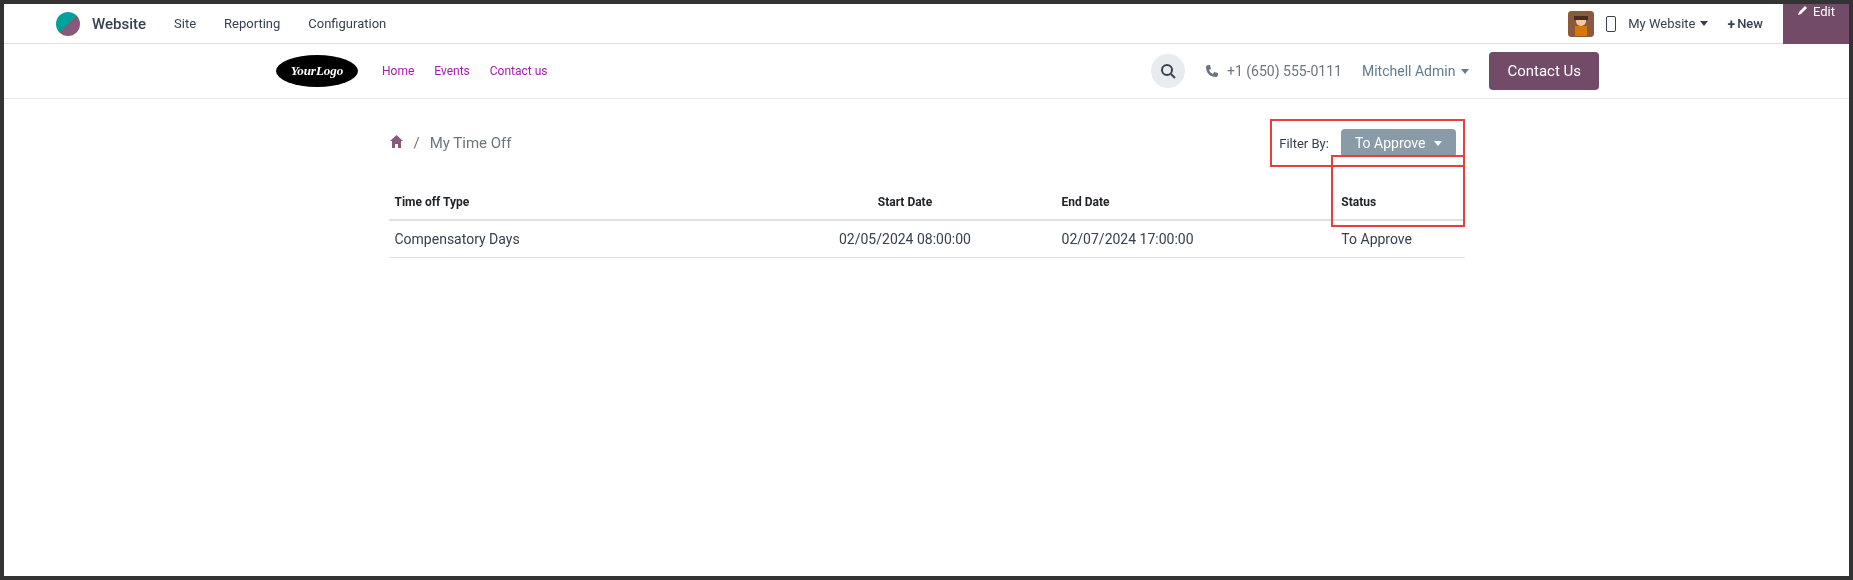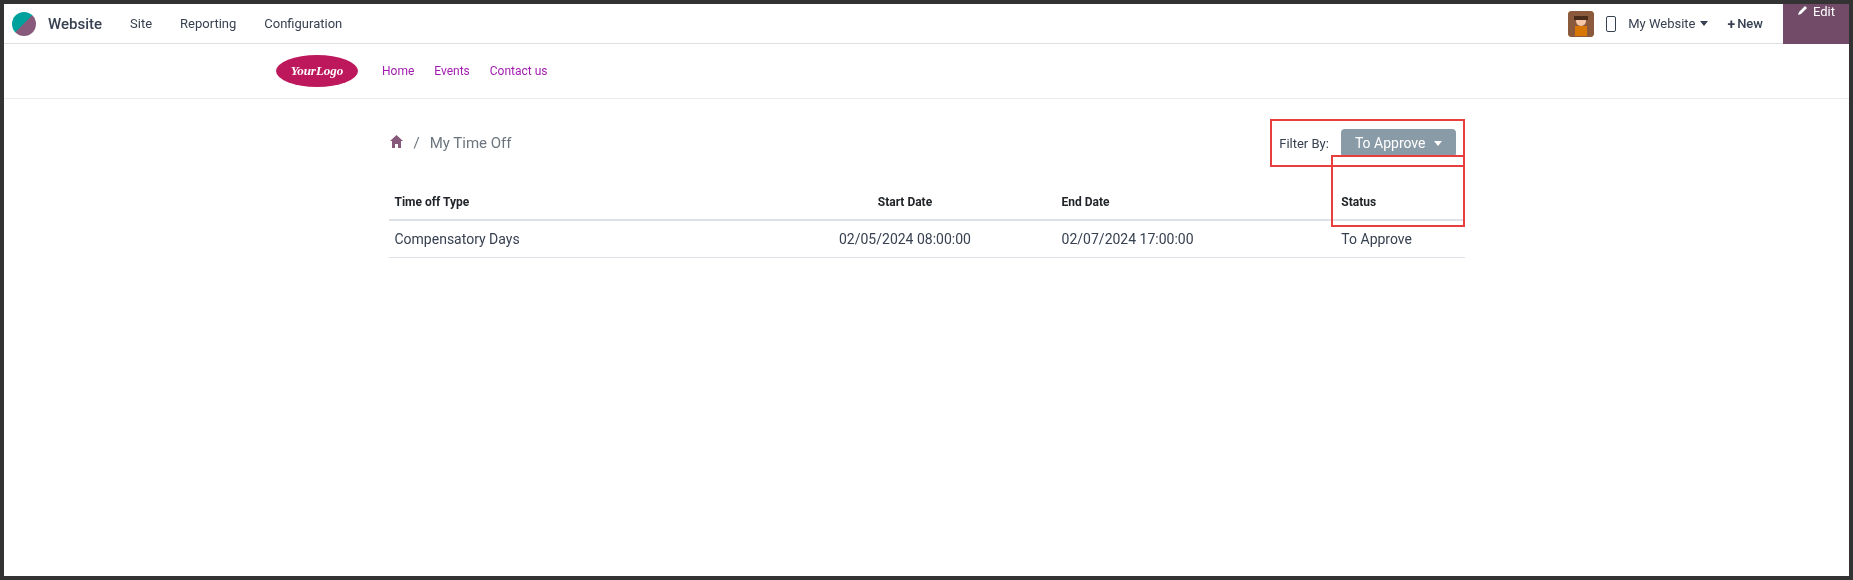--- a/index.html
+++ b/index.html
@@ -1,36 +1,36 @@
 <!DOCTYPE html>
 <html><head>
   <meta charset="utf-8">
   <style>
     * { box-sizing: border-box; margin: 0; padding: 0; }
     body { font-family: -apple-system, BlinkMacSystemFont, "Segoe UI", Roboto, sans-serif; background: #333; padding: 4px; }
     .frame { background: #fff; min-height: 572px; }
     
     
     .topbar { display: flex; align-items: center; height: 40px; padding: 0 0 0 8px; border-bottom: 1px solid #dee2e6; }
-    .topbar-left { display: flex; align-items: center; gap: 12px; }
+    .topbar-left { display: flex; align-items: center; gap: 12px; margin-left: 44px; }
     .app-logo { width: 24px; height: 24px; border-radius: 50%; background: linear-gradient(135deg, #00a09d 50%, #875a7b 50%); }
     .app-name { font-size: 15px; color: #374151; font-weight: 500; margin-right: 8px; }
     .topnav-item { font-size: 13px; color: #374151; padding: 0 8px; cursor: pointer; }
     .topbar-right { margin-left: auto; display: flex; align-items: center; gap: 12px; padding-right: 0; }
     .avatar { width: 26px; height: 26px; border-radius: 4px; background: #d97706; display: flex; align-items: center; justify-content: center; color: #fff; font-size: 12px; overflow: hidden; }
     .avatar svg { width: 26px; height: 26px; }
     .mobile-icon { width: 10px; height: 16px; border: 1.5px solid #374151; border-radius: 2px; cursor: pointer; }
     .my-website { font-size: 13px; color: #374151; cursor: pointer; display: flex; align-items: center; gap: 4px; text-align: center; }
     .new-btn { font-size: 13px; color: #374151; cursor: pointer; display: flex; align-items: center; gap: 2px; font-weight: 500; padding: 0 8px; }
     .edit-btn { background: #714b67; color: #fff; font-size: 13px; height: 40px; padding: 0 14px; display: flex; align-items: flex-start; gap: 4px; cursor: pointer; }
     .caret-down { display: inline-block; width: 0; height: 0; border-left: 4px solid transparent; border-right: 4px solid transparent; border-top: 5px solid currentColor; }
     
     
     .site-header { height: 55px; border-bottom: 1px solid #e9ecef; display: flex; align-items: center; padding: 0 40px; }
-    .yourlogo { width: 82px; height: 32px; background: #be185d; border-radius: 50%; display: flex; align-items: center; justify-content: center; color: #fff; font-size: 13px; font-style: italic; font-weight: bold; margin-right: 24px; }
+    .yourlogo { width: 82px; height: 32px; background: #000000; border-radius: 50%; display: flex; align-items: center; justify-content: center; color: #fff; font-size: 13px; font-style: italic; font-weight: bold; margin-right: 24px; }
     .yourlogo .inner { font-family: cursive; }
     .site-nav { display: flex; gap: 20px; }
     .site-nav-item { font-size: 12px; color: #a21caf; cursor: pointer; }
     .site-right { margin-left: auto; display: flex; align-items: center; gap: 20px; }
     .search-circle { width: 34px; height: 34px; border-radius: 50%; background: #e9ecef; display: flex; align-items: center; justify-content: center; cursor: pointer; }
     .phone-wrap { display: flex; align-items: center; gap: 8px; color: #6c757d; font-size: 14px; }
     .admin-drop { color: #5f7d8c; font-size: 14px; display: flex; align-items: center; gap: 6px; cursor: pointer; }
     .contact-btn { background: #714b67; color: #fff; padding: 10px 18px; border-radius: 4px; font-size: 15px; cursor: pointer; }
     
     
@@ -100,20 +100,41 @@
   <div class="site-header">
     <div style="width:100%; display:flex; align-items:center; padding-left: 232px; padding-right: 210px;">
       <div class="yourlogo">
         <span class="inner">YourLogo</span>
       </div>
       <div class="site-nav">
         <span class="site-nav-item">Home</span>
         <span class="site-nav-item">Events</span>
         <span class="site-nav-item">Contact us</span>
       </div>
+      <div class="site-right">
+        <div class="search-circle">
+          <svg width="16" height="16" viewBox="0 0 16 16">
+              <circle cx="7" cy="7" r="5" stroke="#374151" stroke-width="2" fill="none"></circle>
+              <line x1="11" y1="11" x2="15" y2="15" stroke="#374151" stroke-width="2"></line>
+            </svg>
+        </div>
+        <div class="phone-wrap">
+          <svg width="14" height="14" viewBox="0 0 14 14">
+              <path d="M3 1 C2 1 1 2 1 3 C1 9 5 13 11 13 C12 13 13 12 13 11 L13 9 L9 8 L8 10 C6 9 5 8 4 6 L6 5 L5 1 Z" fill="#6c757d"></path>
+            </svg>
+          <span>+1 (650) 555-0111</span>
+        </div>
+        <div class="admin-drop">
+          <span>Mitchell Admin</span>
+          <span class="caret-down" style="border-top-color:#5f7d8c;"></span>
+        </div>
+        <div class="contact-btn">
+          <span>Contact Us</span>
+        </div>
+      </div>
     </div>
   </div>
 
   <div class="content">
     <div class="content-inner">
 
       <div class="breadcrumb-row">
         <div class="breadcrumb">
           <span class="home-icon">
             <svg width="15" height="15" viewBox="0 0 15 15">

